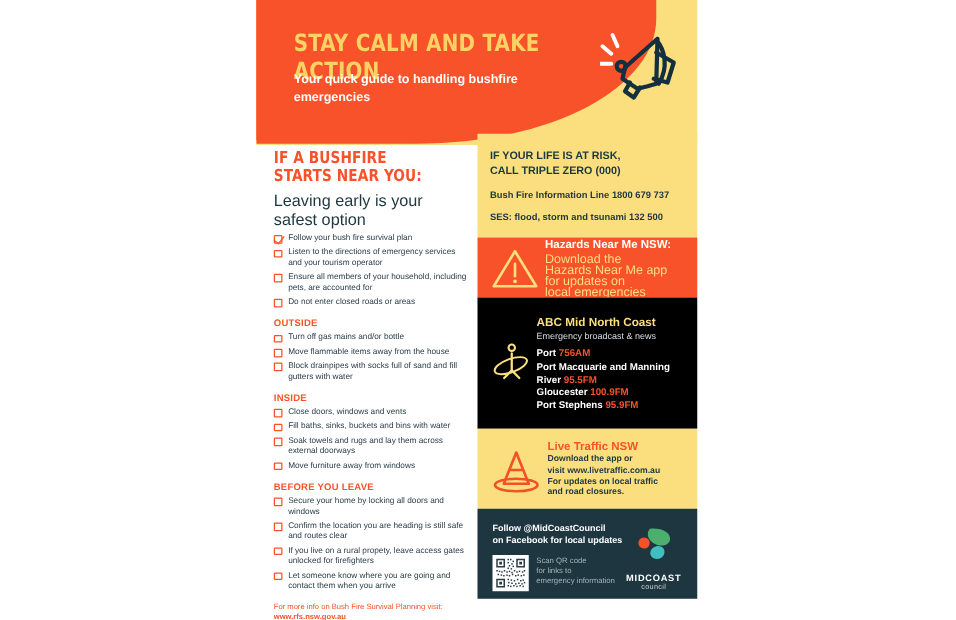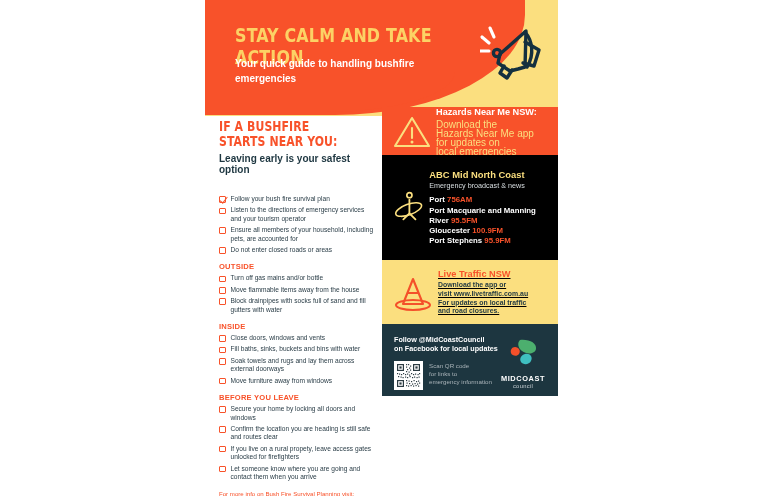--- a/index.html
+++ b/index.html
@@ -65,22 +65,22 @@
     padding: 4px 8px 0 14px;
   }
   .lc-h1 {
     color: #f8522a; font-size: 13.2px; font-weight: 700;
     line-height: 14.5px; letter-spacing: 0.1px;
     text-transform: uppercase;
     font-family: "DejaVu Sans Condensed","Liberation Sans", sans-serif;
     transform: scaleX(0.92); transform-origin: left center;
   }
   .lc-sub {
-    color: #1d3640; font-size: 10px; font-weight: 700;
-    margin-top: 4px; margin-bottom: 20px;
+    color: #1d3640; font-size: 13px; font-weight: 400;
+    margin-top: 4px; margin-bottom: 4px;
   }
   .sec-title {
     color: #f8522a; font-size: 7.6px; font-weight: 700;
     letter-spacing: 0.2px; margin-top: 8px; margin-bottom: 3px;
     text-transform: uppercase;
   }
   .check-row { display: flex; align-items: flex-start; margin-bottom: 3px; }
   .cb {
     flex: 0 0 auto; width: 6.5px; height: 6.5px;
     border: 1.1px solid #f8522a; border-radius: 1px;
@@ -128,21 +128,21 @@
     color: #fbdf7f; font-size: 10px; line-height: 9.2px; font-weight: 400;
   }
 
   .p-radio { background: #000000; height: 105px; display: flex; align-items: center; }
   .p-radio .txtwrap { margin-left: 4px; }
   .p-radio .h { color: #fbdf7f; font-size: 9.4px; font-weight: 700; }
   .p-radio .s { color: #d8dee1; font-size: 7.2px; margin-top: 1px; margin-bottom: 5px; }
   .p-radio .row { color: #ffffff; font-size: 7.8px; font-weight: 700; line-height: 10.2px; }
   .p-radio .freq { color: #f8522a; }
 
-  .p-traffic { background: #fbdf7f; height: 64px; display: flex; align-items: center; text-decoration: underline; }
+  .p-traffic { background: #fbdf7f; height: 64px; display: flex; align-items: center; }
   .p-traffic .txtwrap { margin-left: 4px; }
   .p-traffic .h { color: #f8522a; font-size: 9.2px; font-weight: 700; margin-bottom: 2px; }
   .p-traffic .b { color: #1d3640; font-size: 6.9px; line-height: 8.8px; font-weight: 700; }
 
   .p-footer { background: #1d3640; height: 72px; padding: 11px 10px 8px 12px; }
   .p-footer .fb { color: #ffffff; font-size: 7.2px; font-weight: 700; line-height: 9.4px; }
   .footer-row { display: flex; align-items: flex-start; margin-top: 7px; }
   .qr { width: 29px; height: 29px; background: #fff; padding: 2px; flex: 0 0 auto; }
   .qr svg { display: block; }
   .qr-text { color: #aab4b9; font-size: 6.2px; line-height: 8px; margin-left: 6px; margin-top: 1px; }
@@ -257,20 +257,34 @@
       </div>
 
       <div class="lc-footer">
         <span>For more info on Bush Fire Survival Planning visit:</span>
         <b>www.rfs.nsw.gov.au</b>
       </div>
     </div>
 
     <div class="rightcol">
 
+      <div class="panel p-emerg">
+        <div class="l1">
+          <span>IF YOUR LIFE IS AT RISK,</span><br>
+          <span>CALL TRIPLE ZERO (000)</span>
+        </div>
+        <div class="l2">
+          <span>Bush Fire Information Line</span>
+          <span>1800 679 737</span>
+        </div>
+        <div class="l3">
+          <span>SES: flood, storm and tsunami</span>
+          <span>132 500</span>
+        </div>
+      </div>
 
       <div class="panel p-hazard">
         <svg width="40" height="36" viewBox="0 0 40 36">
           <path d="M20 4 L37 32 L3 32 Z" fill="none" stroke="#fbdf7f" stroke-width="2.1" stroke-linejoin="round"></path>
           <line x1="20" y1="14" x2="20" y2="24" stroke="#fbdf7f" stroke-width="2.1" stroke-linecap="round"></line>
           <circle cx="20" cy="28" r="1.5" fill="#fbdf7f"></circle>
         </svg>
         <div class="txtwrap">
           <div class="h">Hazards Near Me NSW:</div>
           <div class="b">Download the<br>Hazards Near Me app<br>for updates on<br>local emergencies</div>

